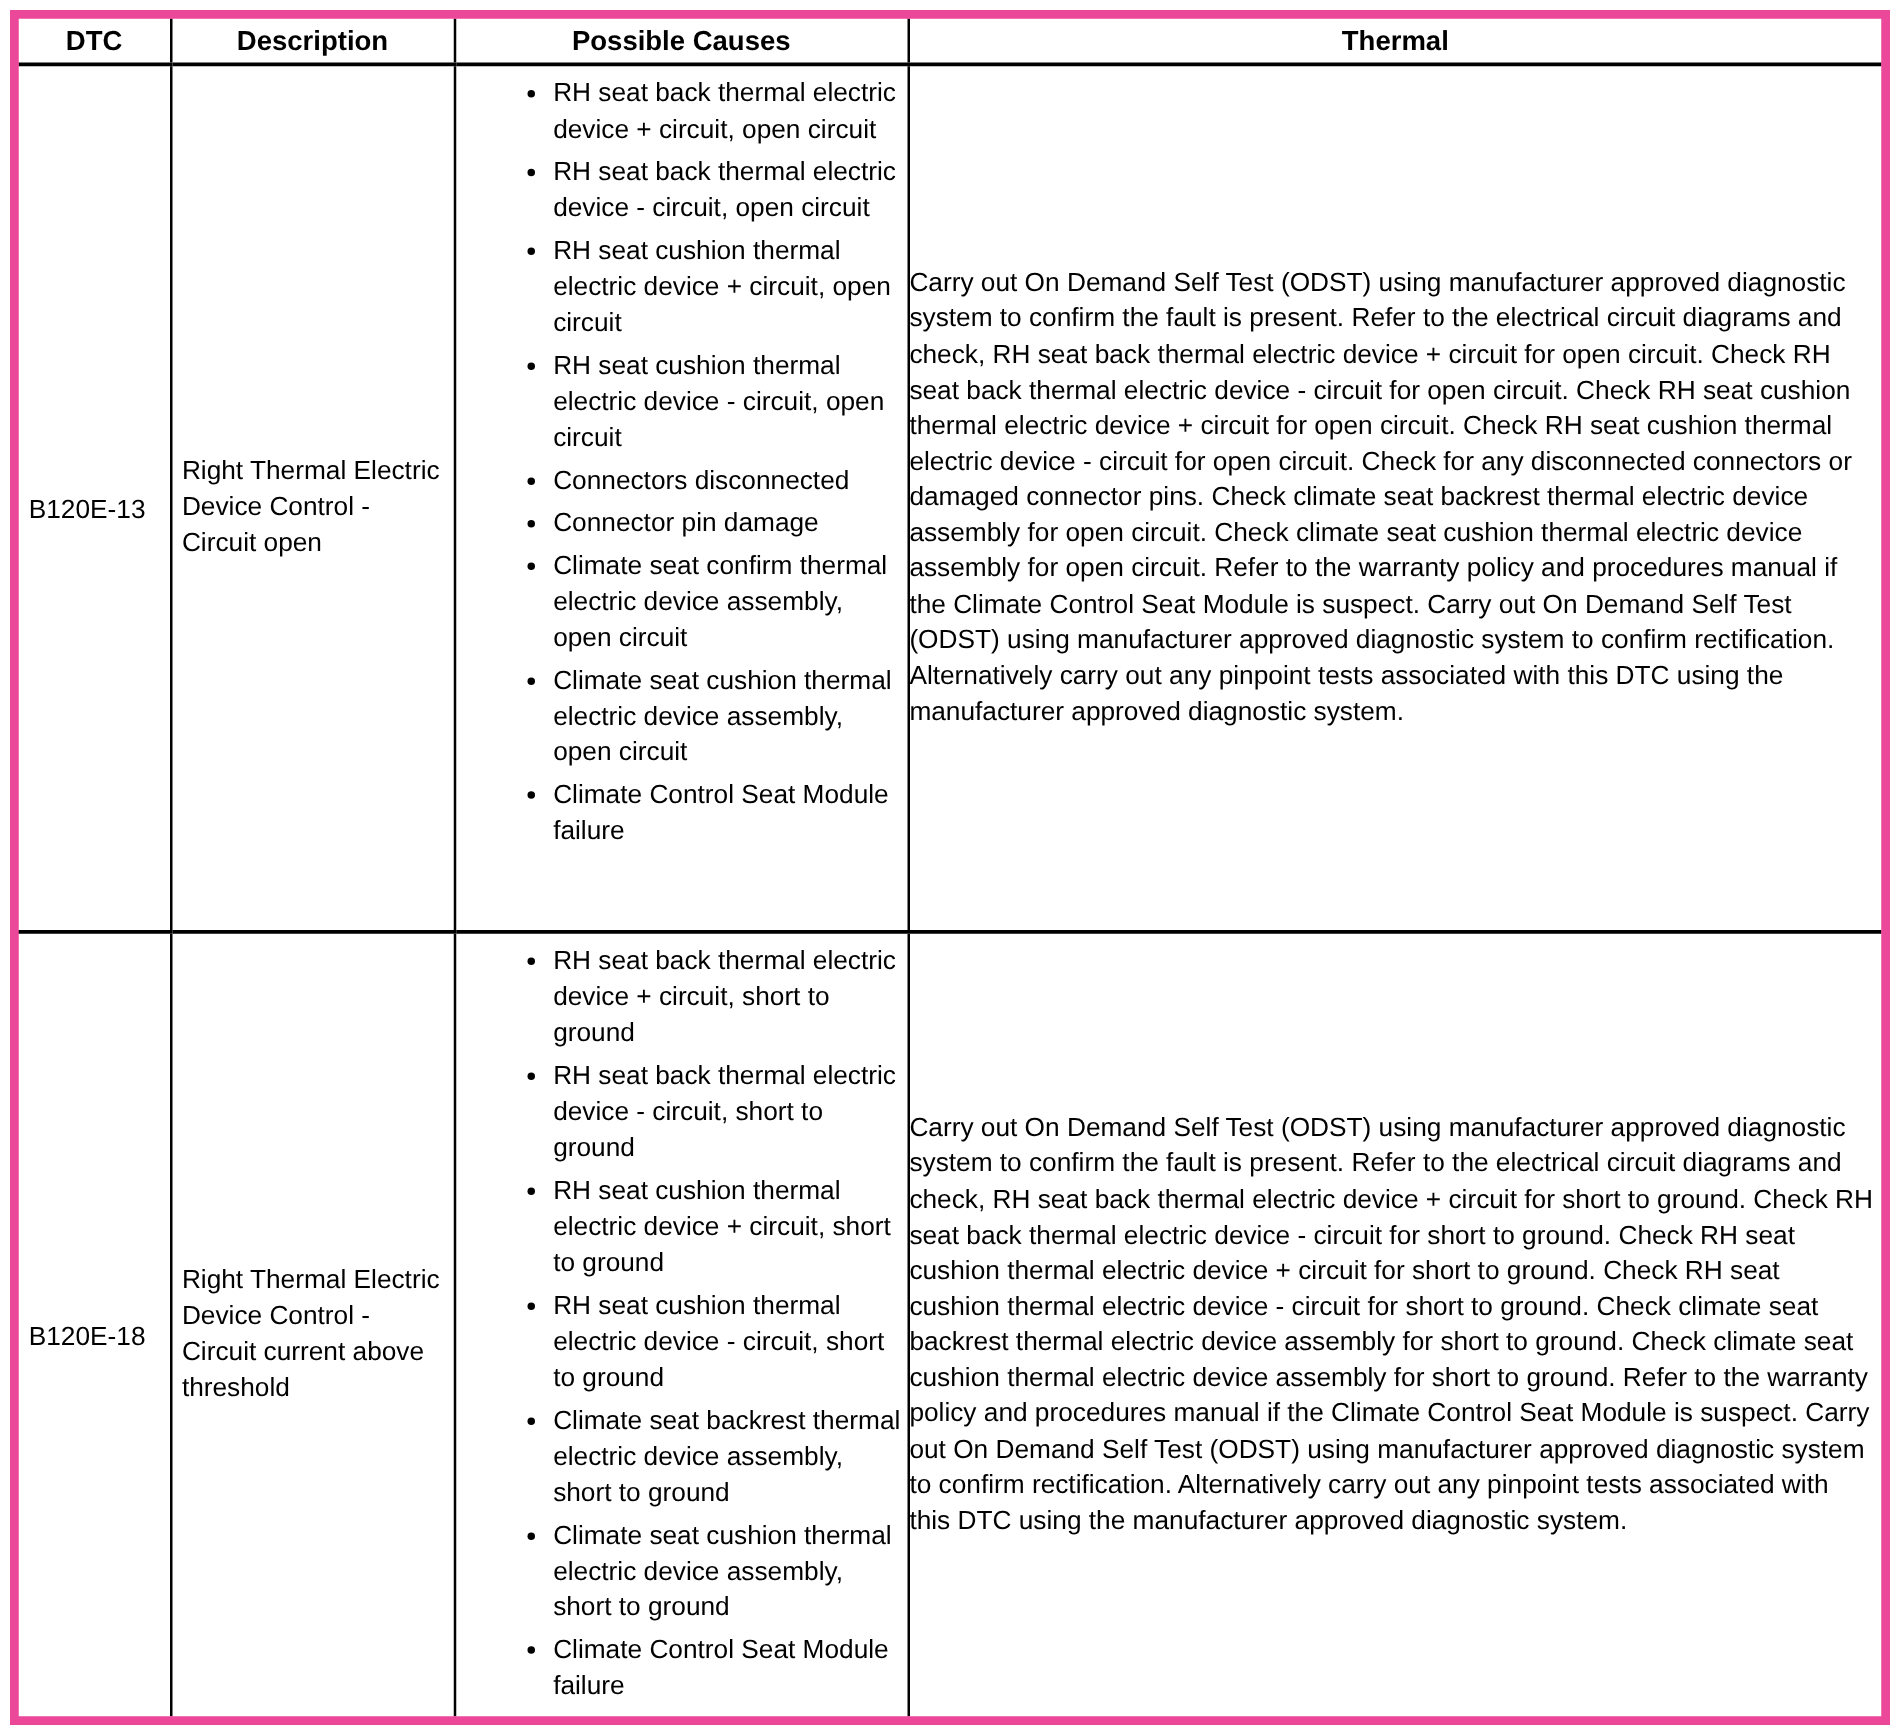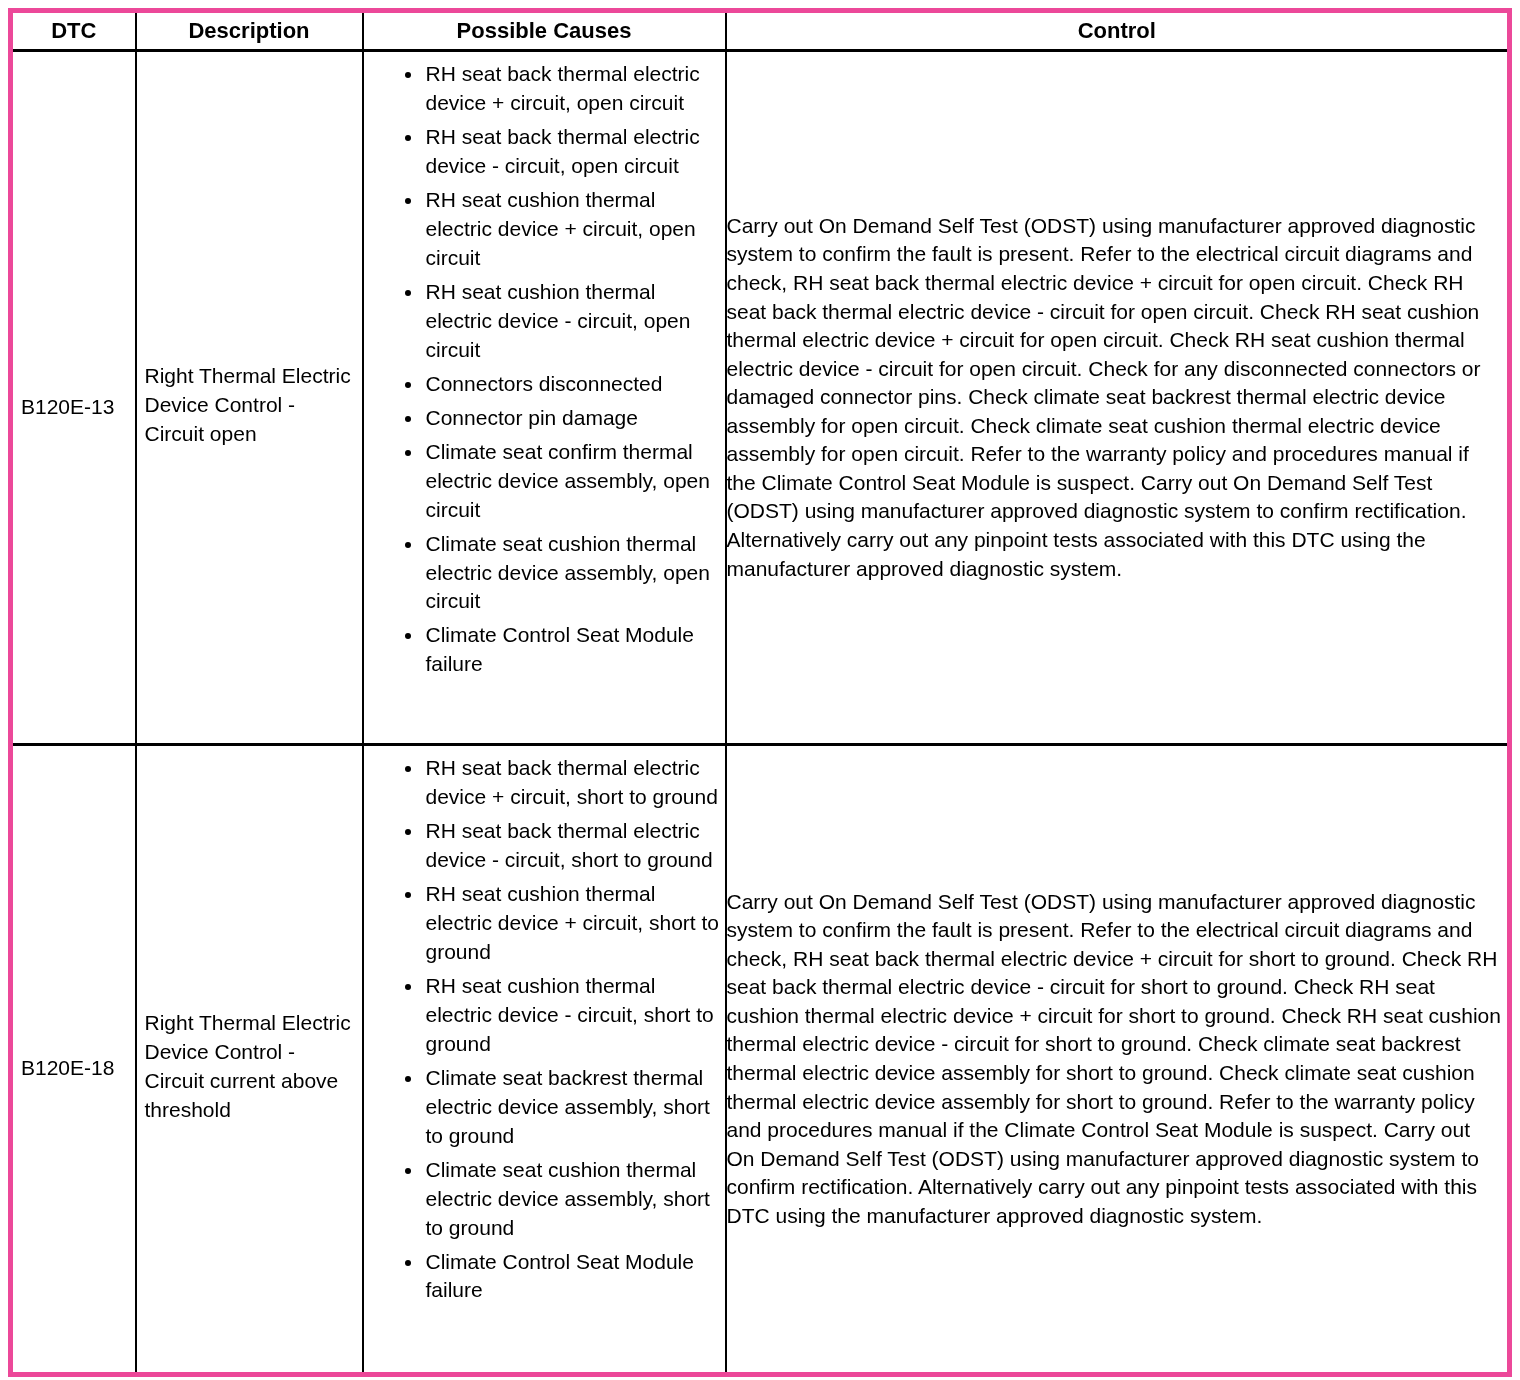--- a/index.html
+++ b/index.html
@@ -16,21 +16,21 @@
     width: 1520px;
     height: 1380px;
     box-sizing: border-box;
     padding: 8px;
   }
   table.dtc-table {
     border-collapse: collapse;
     table-layout: fixed;
     width: 1504px;
     height: 1364px;
-    border: 5px solid #ec4899;
+    border: 7px solid #ec4899;
     background: #ffffff;
   }
   table.dtc-table col.c-dtc   { width: 125px; }
   table.dtc-table col.c-desc  { width: 227px; }
   table.dtc-table col.c-cause { width: 363px; }
   table.dtc-table col.c-act   { width: auto;  }
 
   th, td {
     border: 2px solid #000000;
     font-size: 21px;
@@ -55,21 +55,21 @@
     text-align: left;
     line-height: 1.3;
   }
   td.cell-desc {
     padding: 18px 4px 2px 8px;
     vertical-align: middle;
     line-height: 1.38;
   }
   td.cell-causes {
     vertical-align: top;
-    padding: 8px 4px 4px 0;
+    padding: 8px 4px 4px 16px;
   }
   td.cell-causes ul {
     margin: 0;
     padding-left: 60px;
     list-style-type: disc;
   }
   td.cell-causes li {
     line-height: 1.38;
     margin: 0 0 5px 0;
     padding-left: 2px;
@@ -90,21 +90,21 @@
       <col class="c-dtc">
       <col class="c-desc">
       <col class="c-cause">
       <col class="c-act">
     </colgroup>
     <thead>
       <tr>
         <th>DTC</th>
         <th>Description</th>
         <th>Possible Causes</th>
-        <th>Control</th>
+        <th>Thermal</th>
       </tr>
     </thead>
     <tbody>
       <tr class="dtc-row-1">
         <td class="cell-dtc">B120E-13</td>
         <td class="cell-desc">Right Thermal Electric Device Control - Circuit open</td>
         <td class="cell-causes">
           <ul>
               <li>RH seat back thermal electric device + circuit, open circuit</li>
               <li>RH seat back thermal electric device - circuit, open circuit</li>

